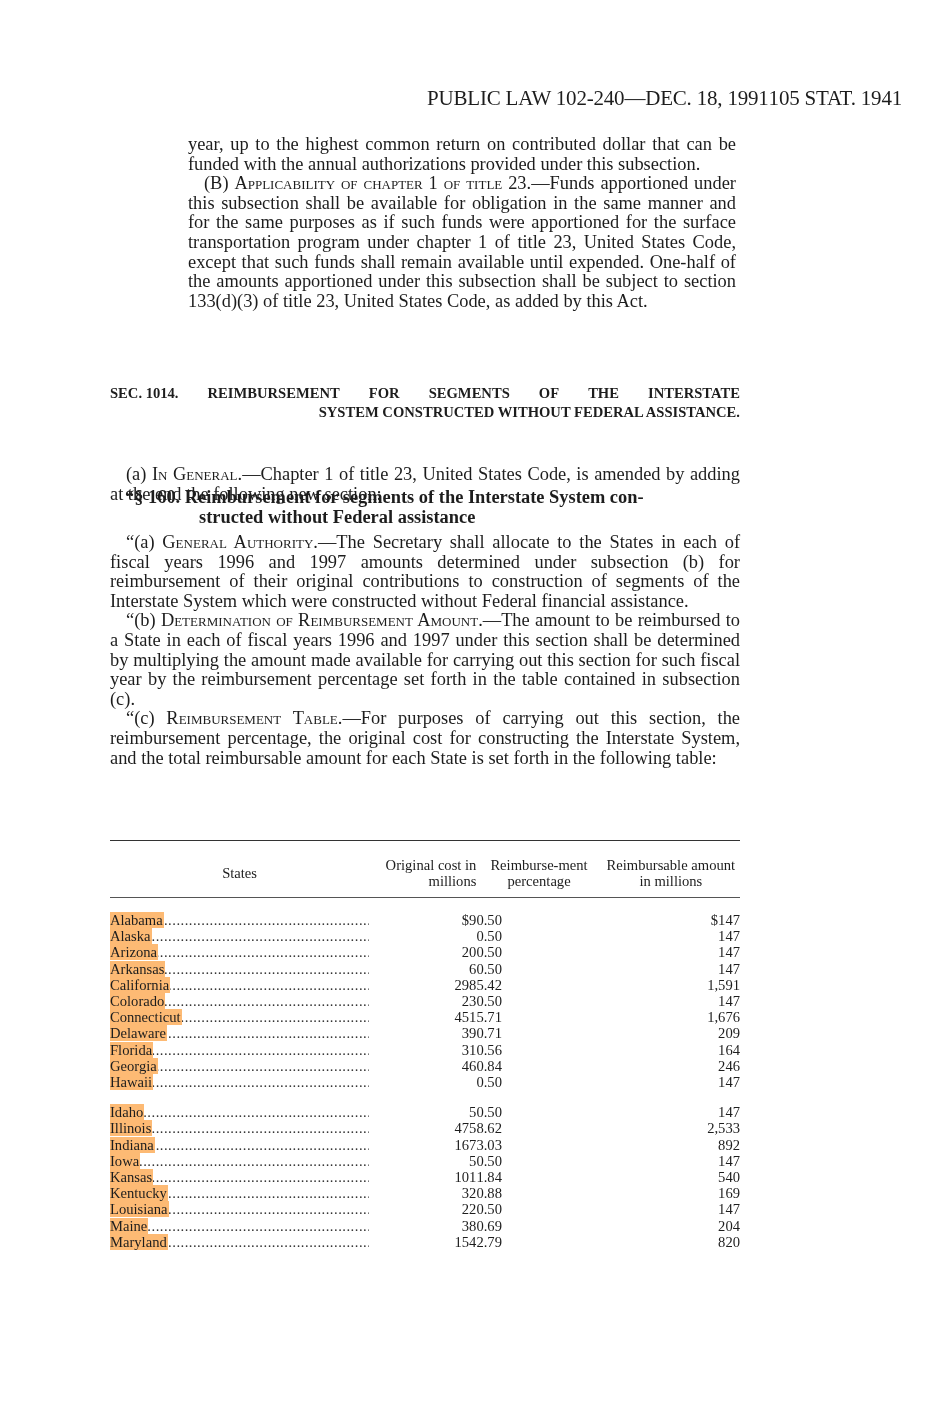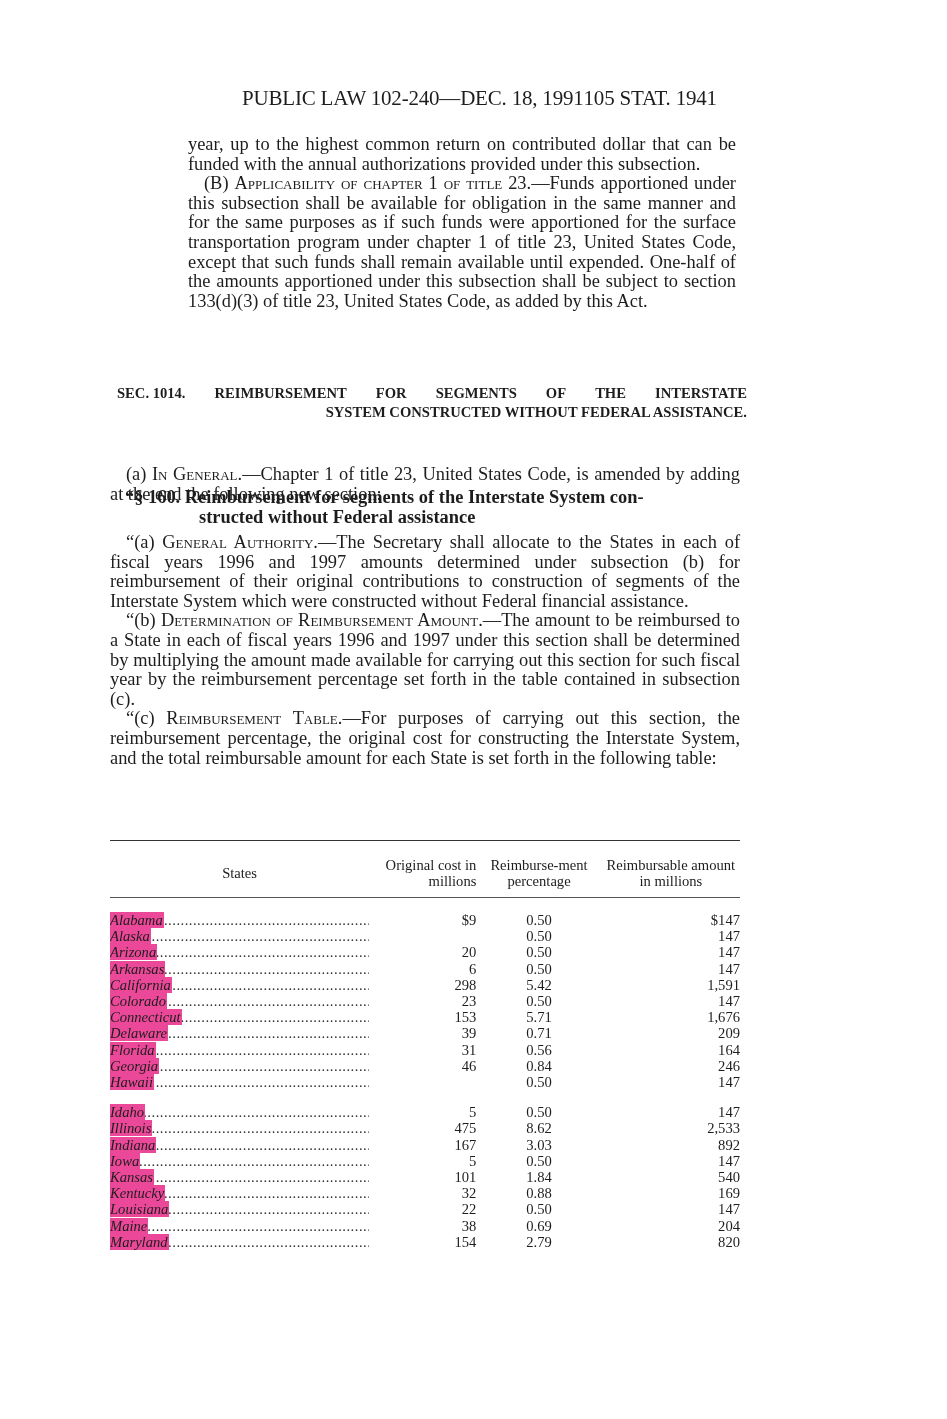--- a/index.html
+++ b/index.html
@@ -3,33 +3,32 @@
 <meta charset="utf-8">
 <style>
   html, body { margin: 0; padding: 0; background: #ffffff; }
   body {
     width: 947px; height: 1419px; position: relative; overflow: hidden;
     font-family: "Liberation Serif", "DejaVu Serif", serif;
     color: #1d1d1d;
   }
   .header {
     position: absolute; top: 86px; left: 226px; width: 676px;
-    font-size: 21px; display: flex; justify-content: flex-start;
+    font-size: 21px; display: flex; justify-content: flex-end;
     letter-spacing: -0.2px;
-    margin-left: 16px;
   }
   .body-block {
     position: absolute; left: 188px; width: 548px;
     font-size: 18.4px; line-height: 19.6px; text-align: justify;
   }
   .p { margin: 0; }
   .indent { text-indent: 16px; }
   .sc { font-variant: small-caps; }
   .secblock {
-    position: absolute; left: 117px; width: 630px; top: 384px;
+    position: absolute; left: 110px; width: 630px; top: 384px;
     font-size: 14.6px; font-weight: bold; line-height: 19px;
   }
   .secblock .row1 { display: flex; justify-content: space-between; }
   .secblock .row2 { padding-left: 82px; text-align: right; }
   .wide {
     position: absolute; left: 110px; width: 630px;
     font-size: 18.4px; line-height: 19.6px; text-align: justify;
   }
   .sec160 {
     position: absolute; left: 110px; width: 630px; top: 488px;
@@ -37,27 +36,27 @@
   }
   .sec160 .l2 { padding-left: 74px; }
   table.reimb {
     position: absolute; left: 110px; top: 840px; width: 630px;
     border-collapse: collapse; font-size: 14.6px; line-height: 16.2px;
   }
   table.reimb thead tr { border-top: 1.5px solid #333; border-bottom: 1px solid #555; }
   table.reimb th { font-weight: normal; text-align: center; vertical-align: middle; padding: 16px 0 8px; line-height: 16px; }
   table.reimb td { padding: 0; white-space: nowrap; }
   td.state { width: 268px; overflow: hidden; position: relative; }
-  td.state span.name { background: #ec4899; padding-right: 1px; position: relative; z-index: 1; font-style: italic; }
+  td.state span.name { background: #fdba74; padding-right: 1px; position: relative; z-index: 1; }
   td.state::after {
     content: "................................................................................................................";
     position: absolute; left: 0; right: 0; top: 0; overflow: hidden; color: #333; letter-spacing: 0.5px;
   }
   td.num1 { width: 93px; text-align: right; }
-  td.num2 { width: 128px; text-align: center; margin-top: 24px; }
+  td.num2 { width: 128px; text-align: left; margin-top: 24px; }
   td.num3 { width: 141px; text-align: right; }
   tr.gap td { height: 14px; }
 </style>
 </head>
 <body>
 
 <div class="header">
   <span>PUBLIC LAW 102-240—DEC. 18, 1991</span>
   <span>105 STAT. 1941</span>
 </div>
@@ -139,21 +138,21 @@
         <td class="num3">1,591</td>
       </tr>
     <tr>
         <td class="state"><span class="name">Colorado</span></td>
         <td class="num1">23</td>
         <td class="num2">0.50</td>
         <td class="num3">147</td>
       </tr>
     <tr>
         <td class="state"><span class="name">Connecticut</span></td>
-        <td class="num1">153</td>
+        <td class="num1">451</td>
         <td class="num2">5.71</td>
         <td class="num3">1,676</td>
       </tr>
     <tr>
         <td class="state"><span class="name">Delaware</span></td>
         <td class="num1">39</td>
         <td class="num2">0.71</td>
         <td class="num3">209</td>
       </tr>
     <tr>

